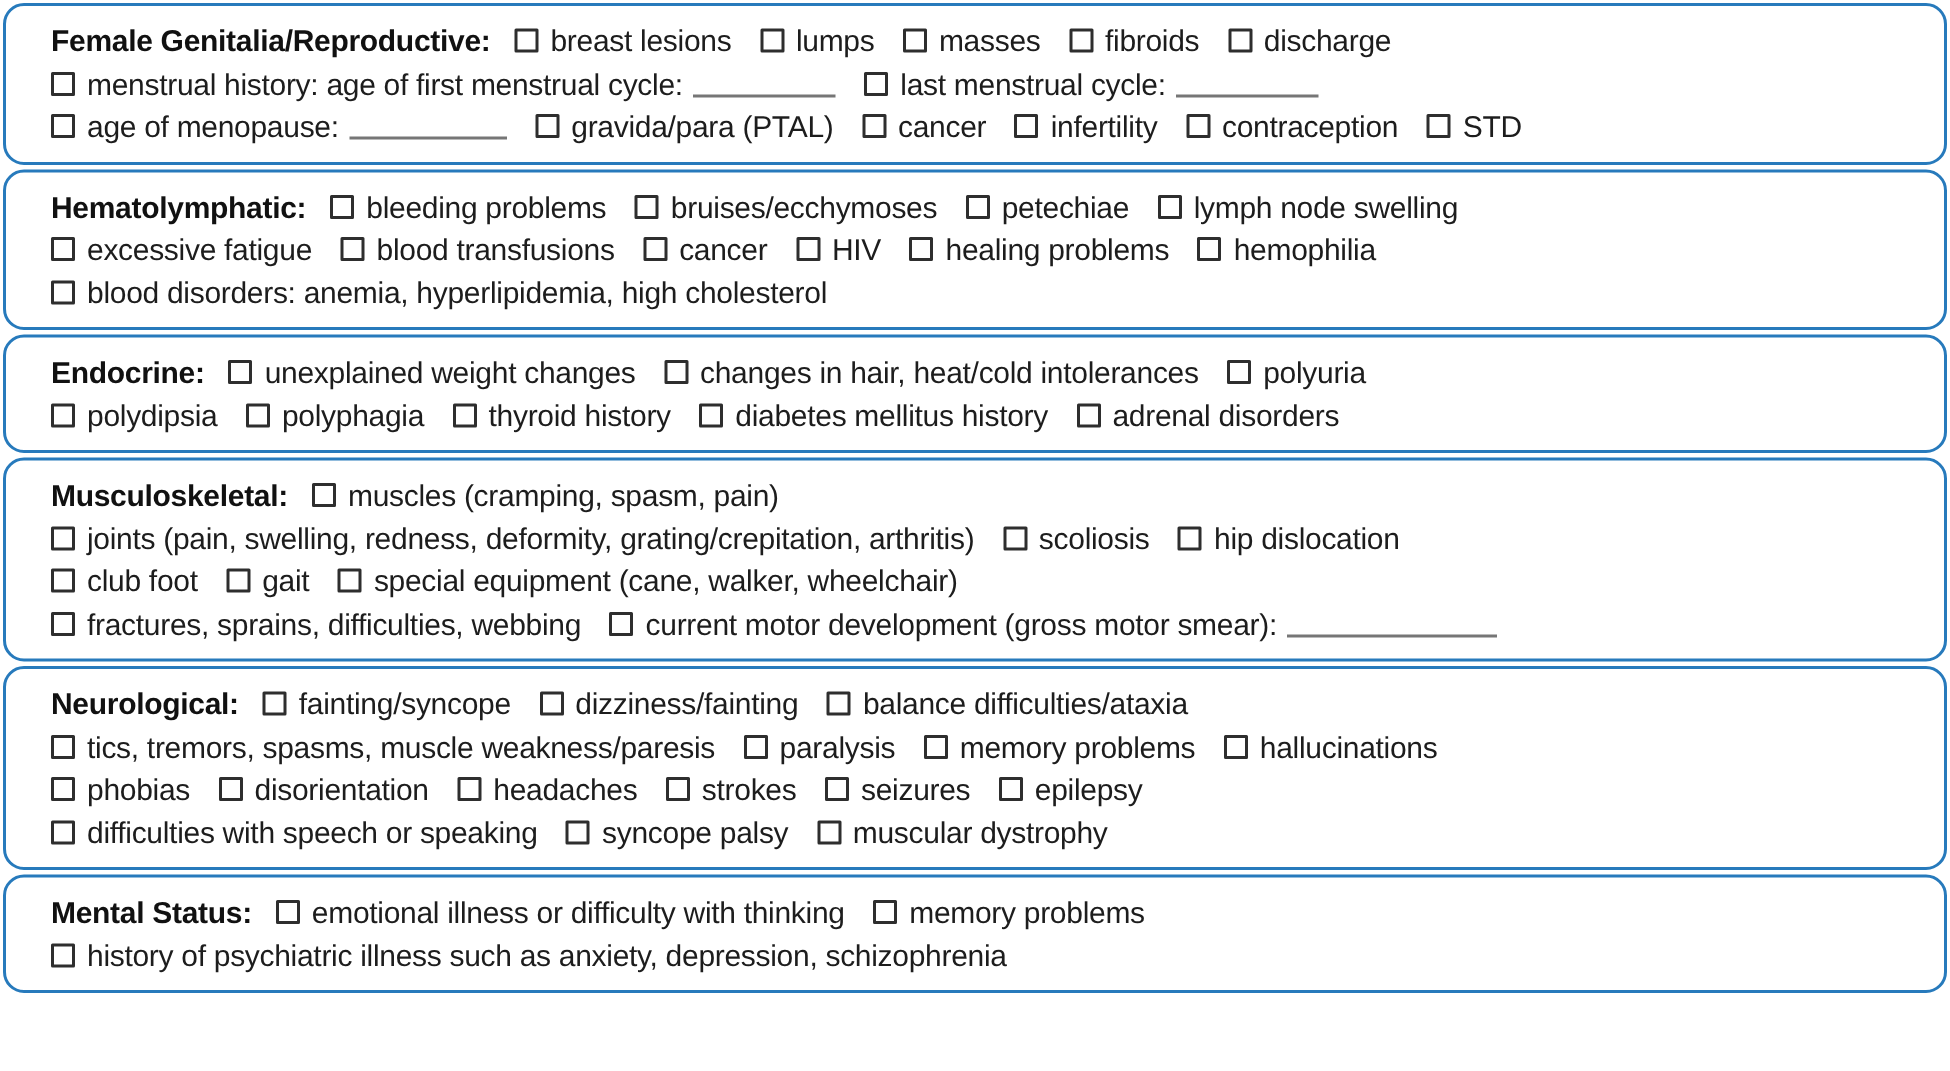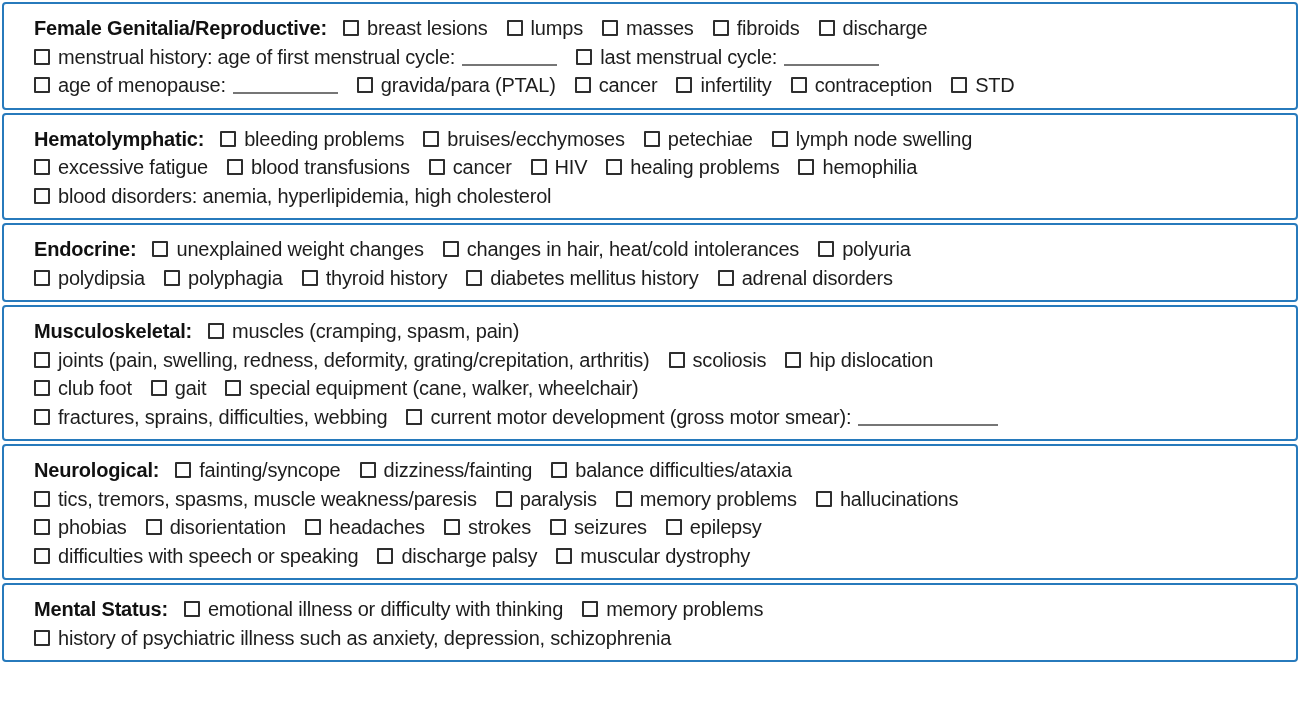--- a/index.html
+++ b/index.html
@@ -12,21 +12,21 @@
   }
   #form-root {
     box-sizing: border-box;
     width: 1300px;
     height: 714px;
     padding: 2px;
   }
   .section {
     box-sizing: border-box;
     border: 2px solid #277abc;
-    border-radius: 4px;
+    border-radius: 14px;
     background: #ffffff;
     margin-bottom: 3px;
     padding: 10px 16px 8px 30px;
   }
   .section:last-child { margin-bottom: 0; }
   .row {
     font-size: 20px;
     line-height: 28.5px;
     color: #1d1d1d;
     letter-spacing: -0.2px;
@@ -79,19 +79,19 @@
     <div class="section">
       <div class="row"><span class="section-title">Musculoskeletal:</span><span class="check-item"><span class="cb"></span><span>muscles (cramping, spasm, pain)</span></span></div>
       <div class="row"><span class="check-item"><span class="cb"></span><span>joints (pain, swelling, redness, deformity, grating/crepitation, arthritis)</span></span><span class="check-item"><span class="cb"></span><span>scoliosis</span></span><span class="check-item"><span class="cb"></span><span>hip dislocation</span></span></div>
       <div class="row"><span class="check-item"><span class="cb"></span><span>club foot</span></span><span class="check-item"><span class="cb"></span><span>gait</span></span><span class="check-item"><span class="cb"></span><span>special equipment (cane, walker, wheelchair)</span></span></div>
       <div class="row"><span class="check-item"><span class="cb"></span><span>fractures, sprains, difficulties, webbing</span></span><span class="check-item"><span class="cb"></span><span>current motor development (gross motor smear):</span><span class="blank-line" style="width: 140px;"></span></span></div>
     </div>
     <div class="section">
       <div class="row"><span class="section-title">Neurological:</span><span class="check-item"><span class="cb"></span><span>fainting/syncope</span></span><span class="check-item"><span class="cb"></span><span>dizziness/fainting</span></span><span class="check-item"><span class="cb"></span><span>balance difficulties/ataxia</span></span></div>
       <div class="row"><span class="check-item"><span class="cb"></span><span>tics, tremors, spasms, muscle weakness/paresis</span></span><span class="check-item"><span class="cb"></span><span>paralysis</span></span><span class="check-item"><span class="cb"></span><span>memory problems</span></span><span class="check-item"><span class="cb"></span><span>hallucinations</span></span></div>
       <div class="row"><span class="check-item"><span class="cb"></span><span>phobias</span></span><span class="check-item"><span class="cb"></span><span>disorientation</span></span><span class="check-item"><span class="cb"></span><span>headaches</span></span><span class="check-item"><span class="cb"></span><span>strokes</span></span><span class="check-item"><span class="cb"></span><span>seizures</span></span><span class="check-item"><span class="cb"></span><span>epilepsy</span></span></div>
-      <div class="row"><span class="check-item"><span class="cb"></span><span>difficulties with speech or speaking</span></span><span class="check-item"><span class="cb"></span><span>discharge palsy</span></span><span class="check-item"><span class="cb"></span><span>muscular dystrophy</span></span></div>
+      <div class="row"><span class="check-item"><span class="cb"></span><span>difficulties with speech or speaking</span></span><span class="check-item"><span class="cb"></span><span>syncope palsy</span></span><span class="check-item"><span class="cb"></span><span>muscular dystrophy</span></span></div>
     </div>
     <div class="section">
       <div class="row"><span class="section-title">Mental Status:</span><span class="check-item"><span class="cb"></span><span>emotional illness or difficulty with thinking</span></span><span class="check-item"><span class="cb"></span><span>memory problems</span></span></div>
       <div class="row"><span class="check-item"><span class="cb"></span><span>history of psychiatric illness such as anxiety, depression, schizophrenia</span></span></div>
     </div>
   </div>
 
 </body></html>

